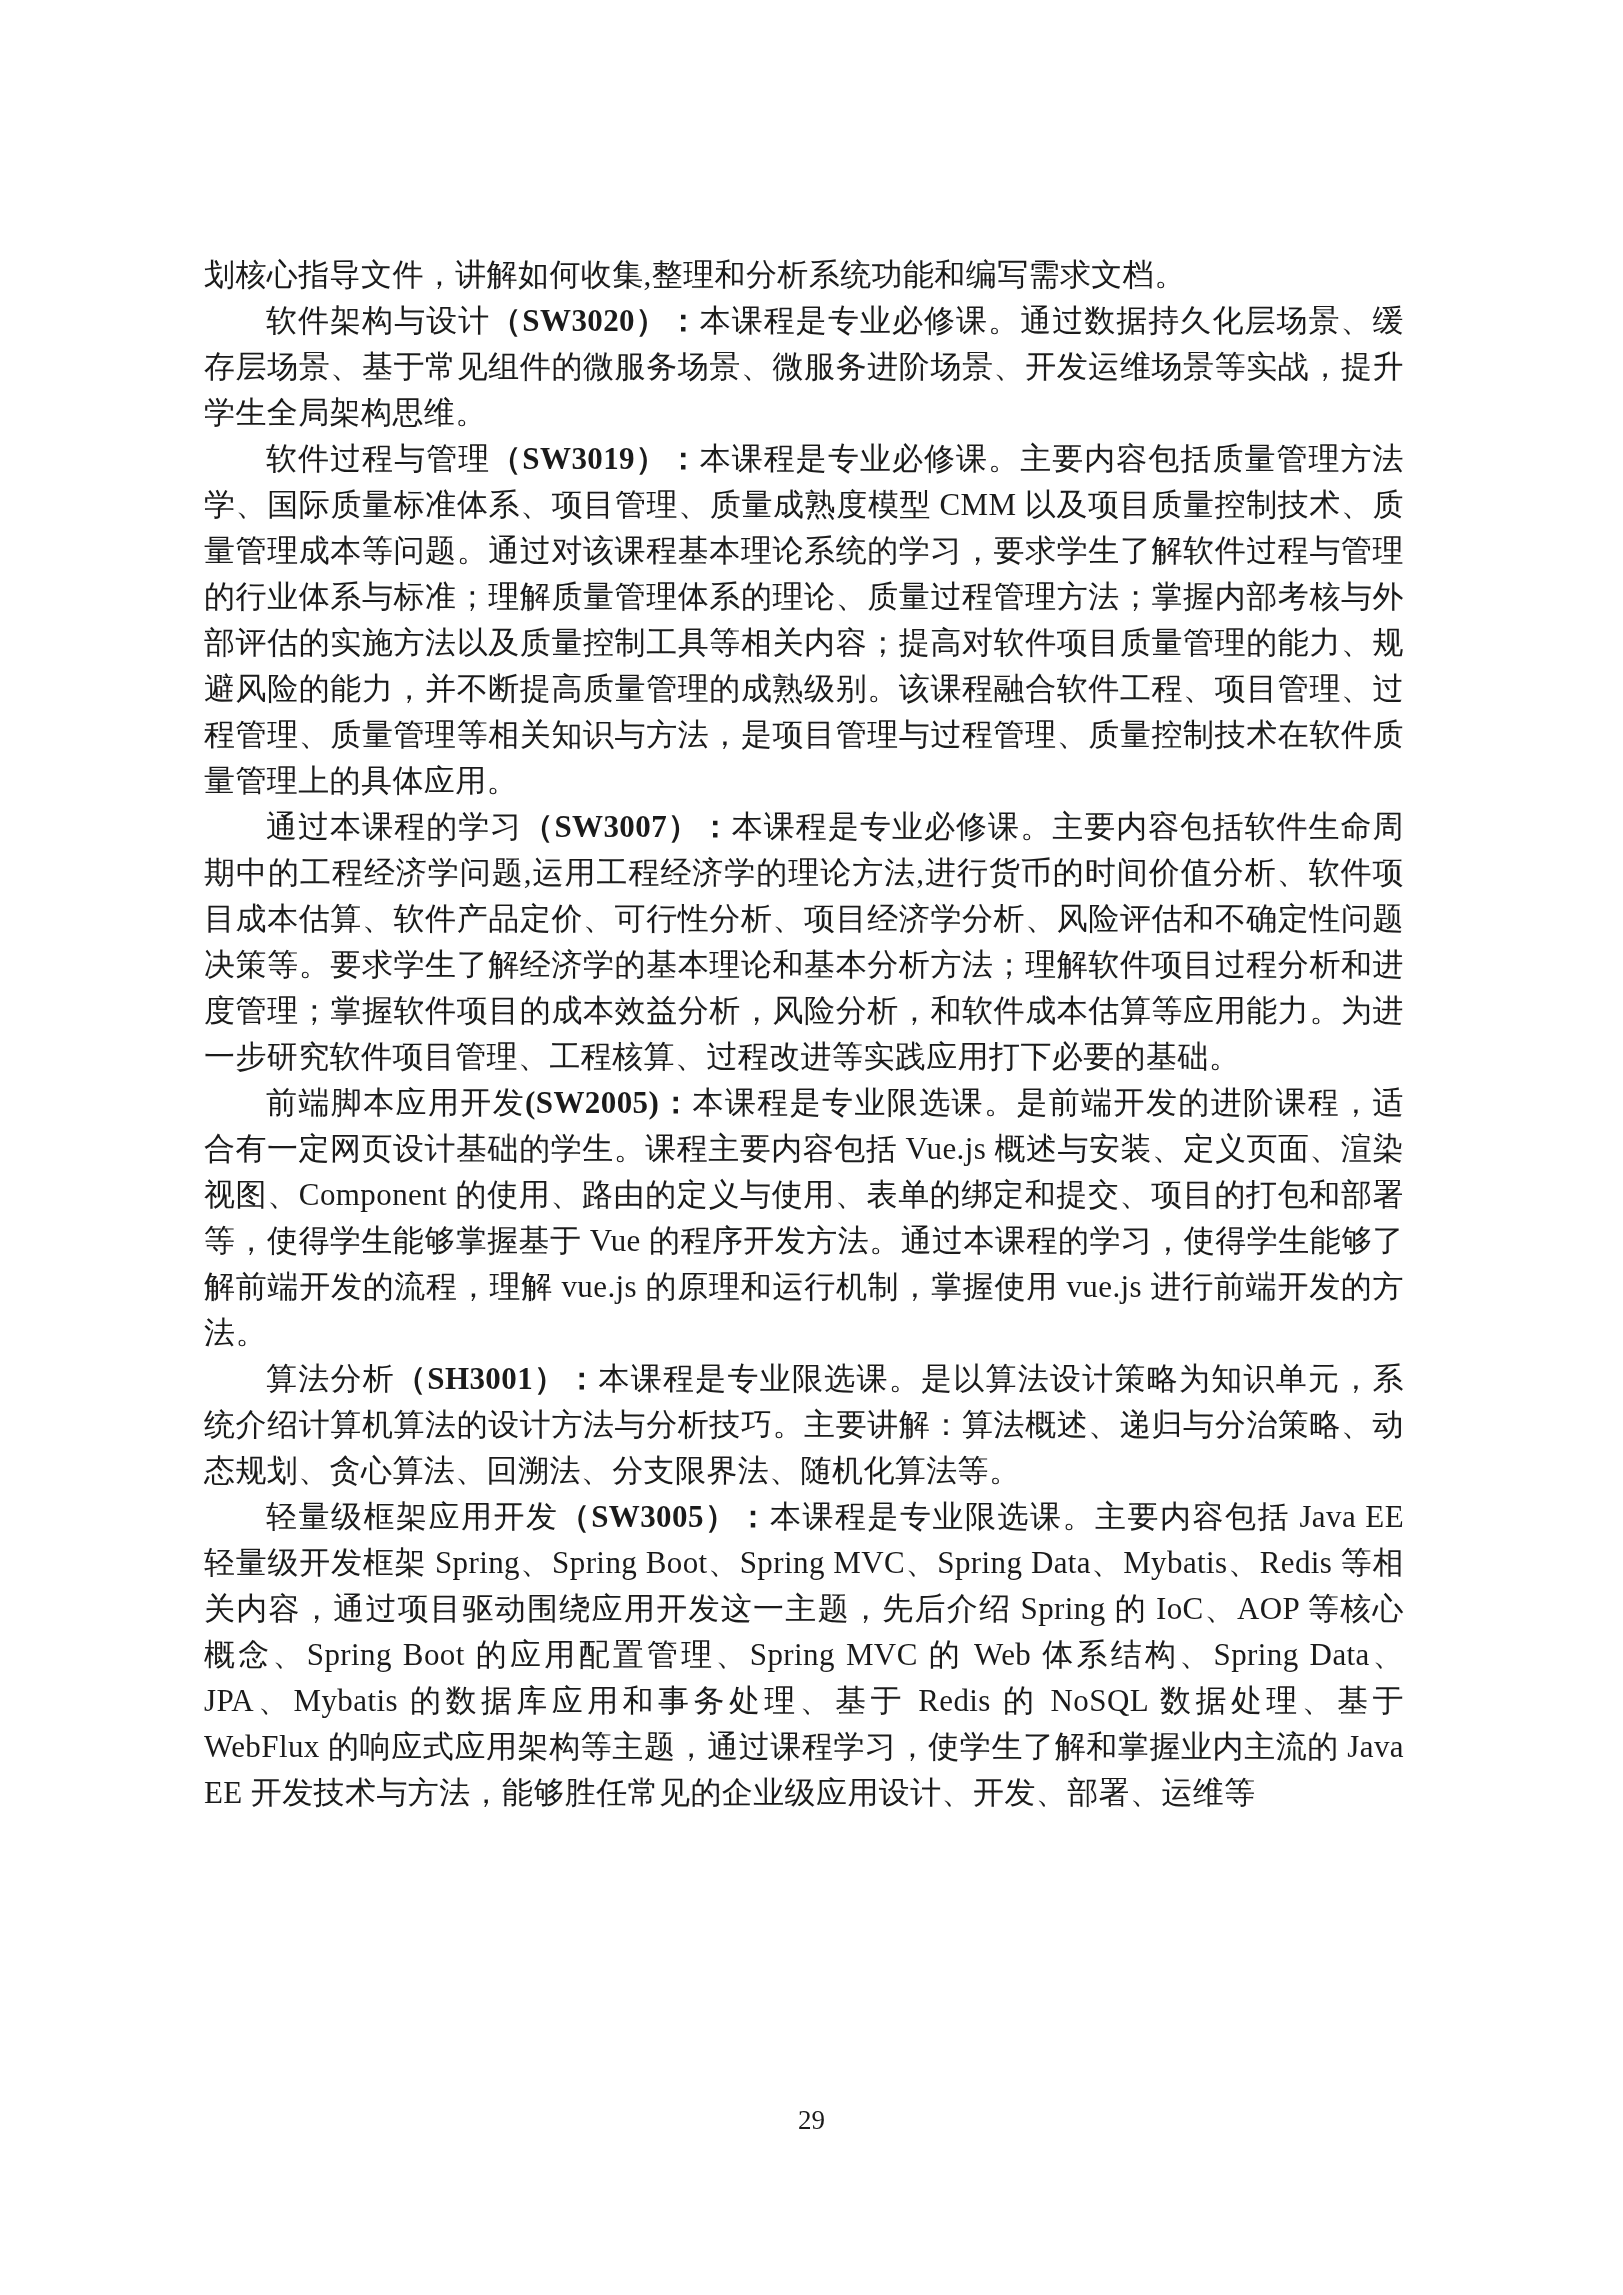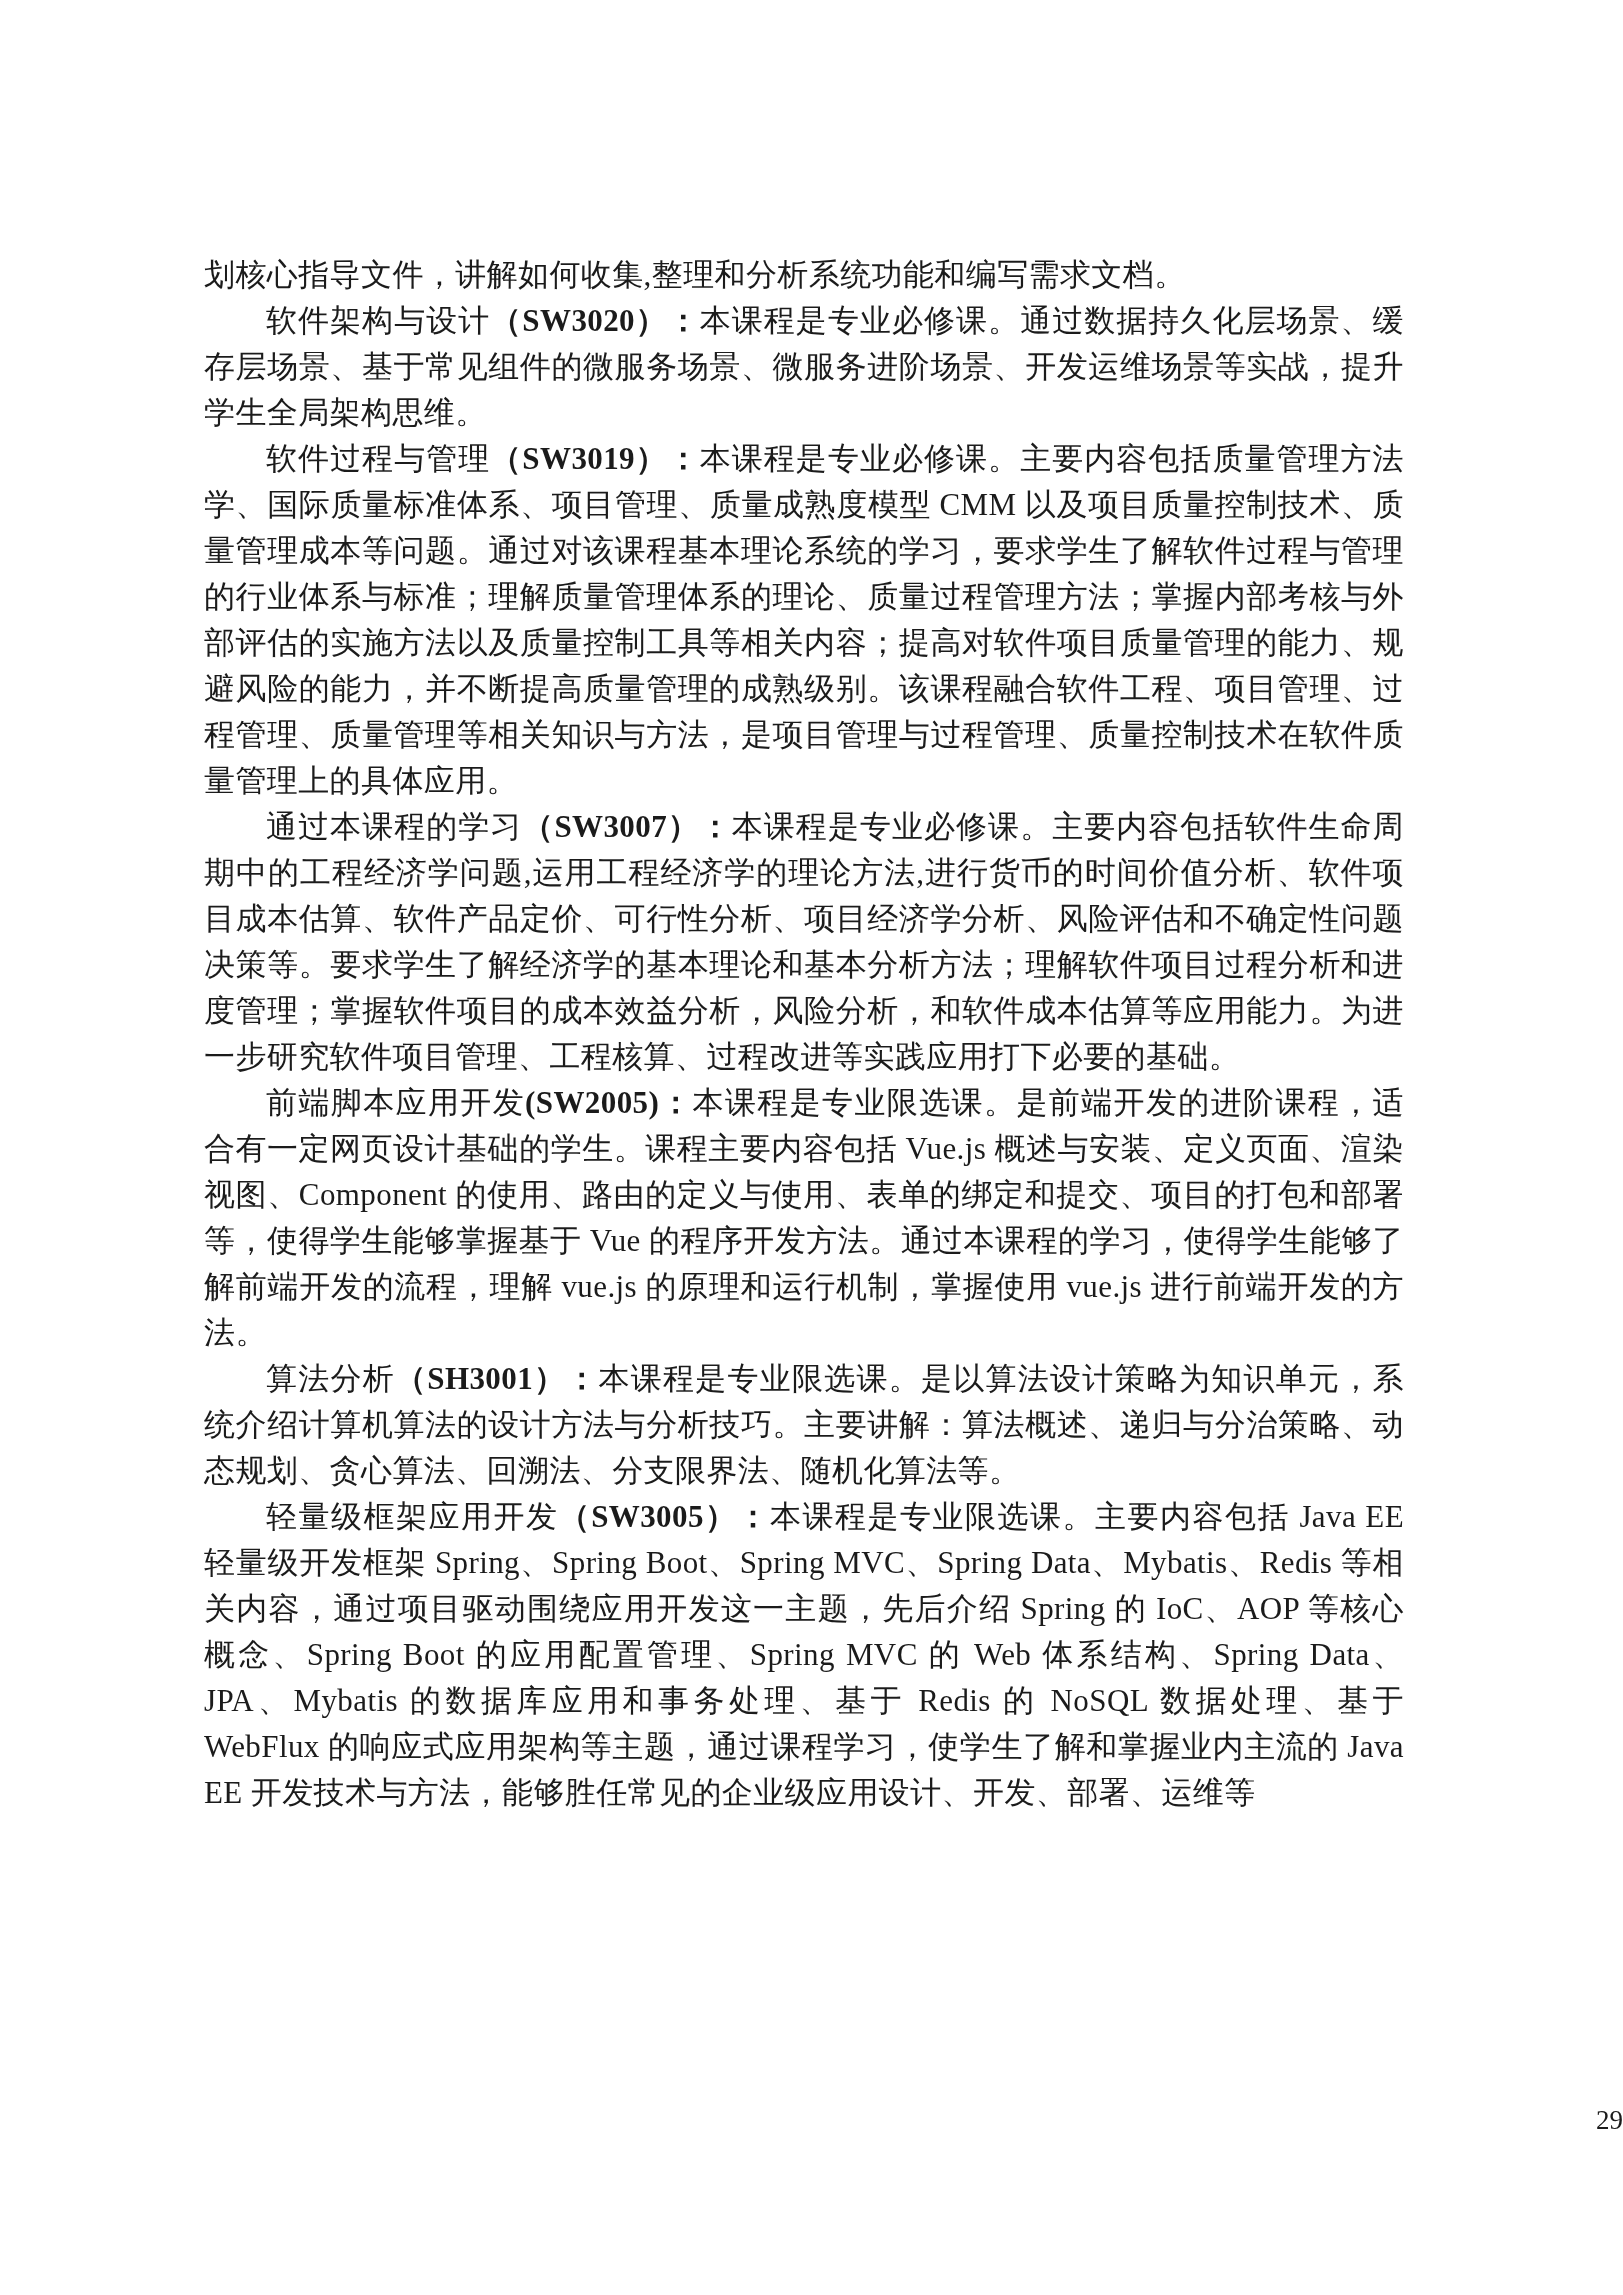--- a/index.html
+++ b/index.html
@@ -43,21 +43,21 @@
     font-weight: 400;
   }
   .course-code {
     font-weight: 700;
   }
   .page-number {
     position: absolute;
     top: 2104px;
     left: 0;
     width: 100%;
-    text-align: right;
+    text-align: center;
     font-size: 27px;
     line-height: 32px;
     color: #1b1b1b;
   }
 </style>
 </head>
 <body>
 
 <div class="page">
   <div class="text-block" id="paragraph-container">

